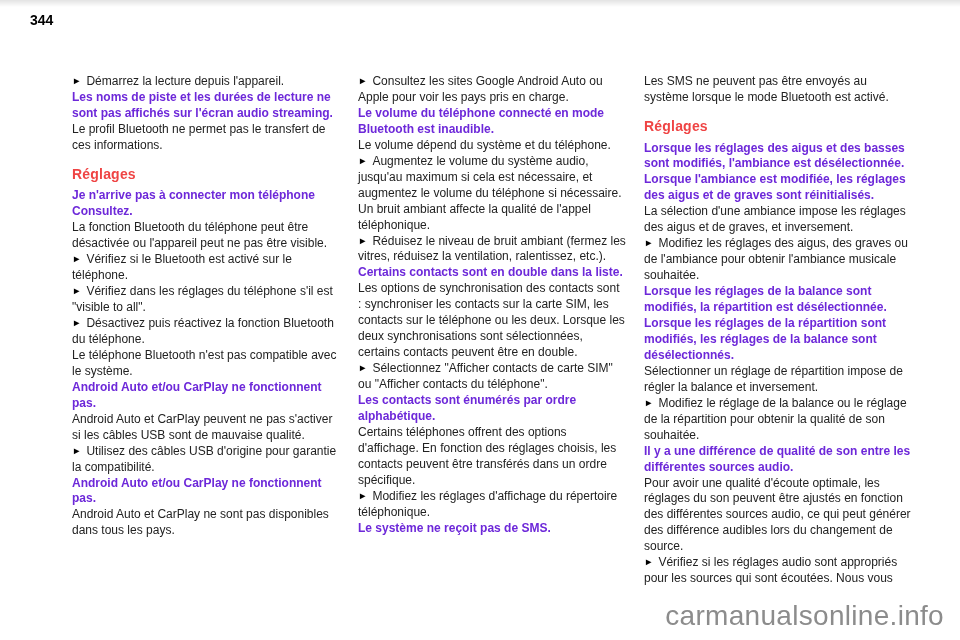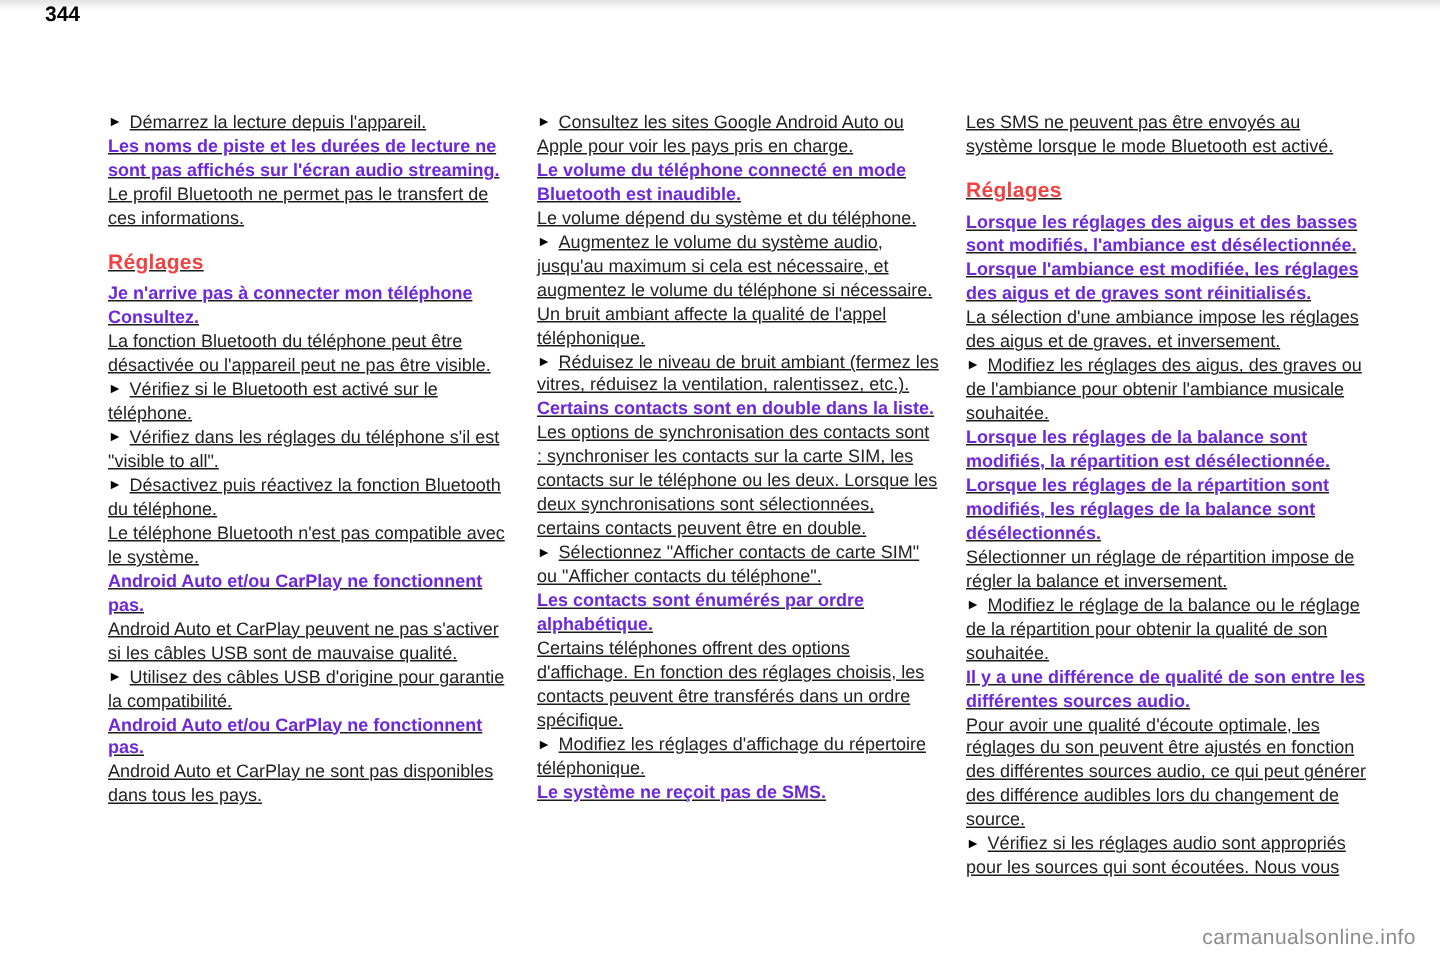--- a/index.html
+++ b/index.html
@@ -10,43 +10,43 @@
     color: #1c1c1c;
     position: relative;
     overflow: hidden;
   }
   .page { position: absolute; inset: 0; background: #ffffff; }
   .top-shade {
     position: absolute; top: 0; left: 0; right: 0; height: 7px;
     background: linear-gradient(#e3e3e3, #ffffff);
   }
   .page-number {
-    position: absolute; top: 1px; left: 30px;
+    position: absolute; top: 12px; left: 30px;
     font-size: 14px; font-weight: 700; color: #000;
   }
   .content {
     position: absolute; top: 74px; left: 72px; right: 48px; bottom: 10px;
-    display: flex; gap: 18px; overflow: hidden; text-decoration: underline;
+    display: flex; gap: 18px; overflow: hidden;
   }
   .col { flex: 1 1 0; font-size: 12px; line-height: 1.33; color: #222; }
   .block { margin: 0; }
   .block.bold { font-weight: 700; color: #6d28d9; }
   .block.plain { font-weight: 400; }
   .heading {
     font-size: 14px; font-weight: 700; color: #ef4444;
     margin: 11px 0 5px 0; letter-spacing: 0.2px;
     font-family: "Liberation Sans", sans-serif;
   }
   .arrow-item .arrow {
     font-size: 9.5px; margin-right: 5px; color: #000;
     display: inline-block; transform: translateY(-1px);
   }
   .watermark {
     position: absolute; right: 16px; bottom: 8px;
-    font-size: 14px; color: #8c8c8c; letter-spacing: 0.3px;
+    font-size: 28px; color: #8c8c8c; letter-spacing: 0.3px;
   }
 </style>
 </head>
 <body>
 
 <div class="page">
   <div class="top-shade"></div>
   <div class="page-number">344</div>
   <div class="content">
     <div class="col">

